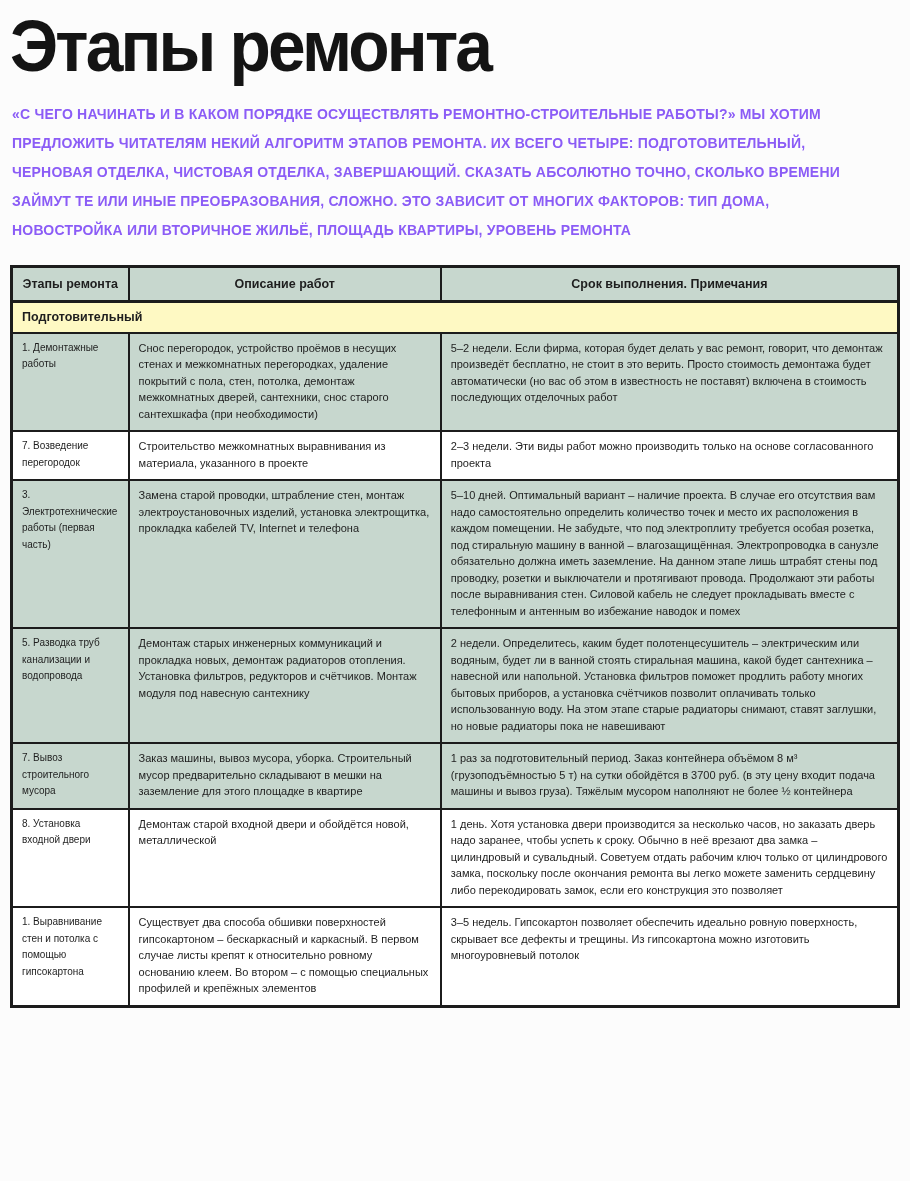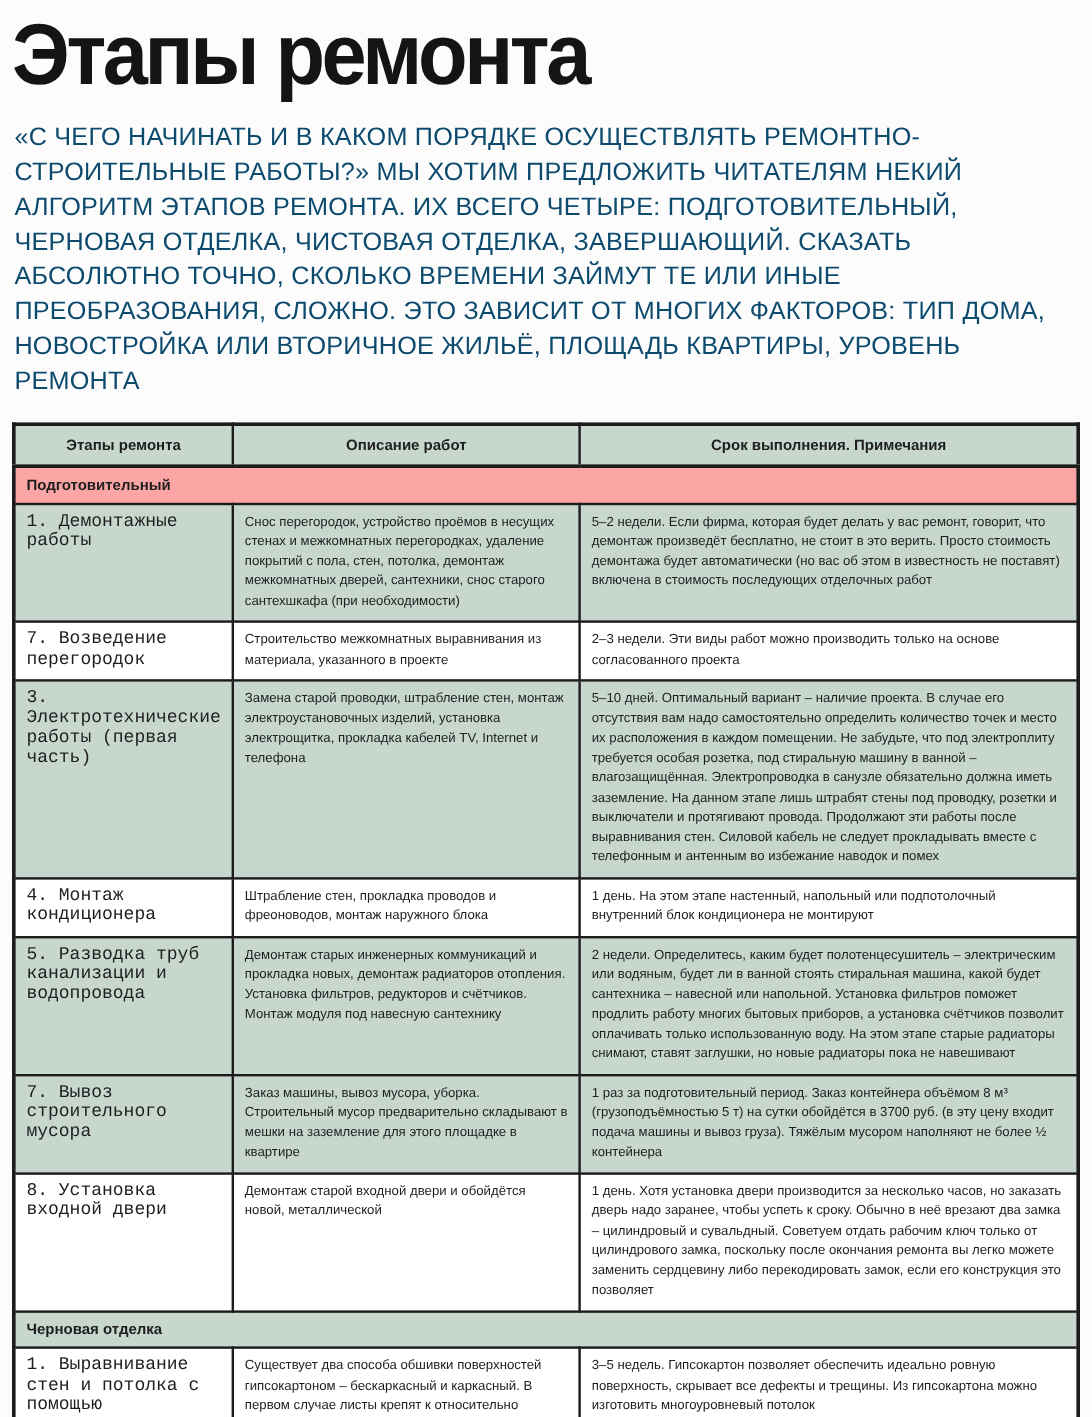--- a/index.html
+++ b/index.html
@@ -24,26 +24,26 @@
     font-weight:bold;
     letter-spacing:-3px;
     line-height:1.08;
     color:#141414;
     transform-origin:left top;
     transform:scaleX(.94);
     white-space:nowrap;
   }
 
   .intro{
-    font-weight:normal;
-    font-size:21px;
+    font-weight:bold;
+    font-size:14px;
     line-height:29px;
     letter-spacing:.2px;
     text-transform:uppercase;
-    color:#0c4a6e;
+    color:#8b5cf6;
     width:872px;
     margin:0 0 20px 2px;
   }
 
   table.stages{
     border-collapse:collapse;
     width:890px;
     background:#fff;
     border:3px solid var(--border);
     margin-left:0;
@@ -63,26 +63,26 @@
   thead th{
     background:var(--green);
     font-weight:bold;
     text-align:center;
     font-size:12.5px;
     padding:8px 6px;
     border-bottom:3px solid var(--border);
   }
   tr.section-row td{
     font-weight:bold;
-    background:#fca5a5;
+    background:#fef9c3;
     padding:6px 9px;
     font-size:12.5px;
   }
   tr.shaded td{background:var(--green);}
-  td.stage-cell{font-size:15px;font-family:Liberation Mono, monospace;}
+  td.stage-cell{font-size:10px;}
 </style>
 </head>
 <body>
 
 <div class="page">
 
   <h1 class="page-title">Этапы ремонта</h1>
 
   <p class="intro">«С чего начинать и в каком порядке осуществлять ремонтно-строительные работы?» Мы хотим предложить читателям некий алгоритм этапов ремонта. Их всего четыре: подготовительный, черновая отделка, чистовая отделка, завершающий. Сказать абсолютно точно, сколько времени займут те или иные преобразования, сложно. Это зависит от многих факторов: тип дома, новостройка или вторичное жильё, площадь квартиры, уровень ремонта</p>
 
@@ -111,43 +111,35 @@
         <tr>
           <td class="stage-cell">7. Возведение перегородок</td>
           <td class="description-cell">Строительство межкомнатных выравнивания из материала, указанного в проекте</td>
           <td class="note-cell">2–3 недели. Эти виды работ можно производить только на основе согласованного проекта</td>
         </tr>
         <tr class="shaded">
           <td class="stage-cell">3. Электротехнические работы (первая часть)</td>
           <td class="description-cell">Замена старой проводки, штрабление стен, монтаж электроустановочных изделий, установка электрощитка, прокладка кабелей TV, Internet и телефона</td>
           <td class="note-cell">5–10 дней. Оптимальный вариант – наличие проекта. В случае его отсутствия вам надо самостоятельно определить количество точек и место их расположения в каждом помещении. Не забудьте, что под электроплиту требуется особая розетка, под стиральную машину в ванной – влагозащищённая. Электропроводка в санузле обязательно должна иметь заземление. На данном этапе лишь штрабят стены под проводку, розетки и выключатели и протягивают провода. Продолжают эти работы после выравнивания стен. Силовой кабель не следует прокладывать вместе с телефонным и антенным во избежание наводок и помех</td>
         </tr>
-        <tr>
-          <td class="stage-cell">4. Монтаж кондиционера</td>
-          <td class="description-cell">Штрабление стен, прокладка проводов и фреоноводов, монтаж наружного блока</td>
-          <td class="note-cell">1 день. На этом этапе настенный, напольный или подпотолочный внутренний блок кондиционера не монтируют</td>
-        </tr>
         <tr class="shaded">
           <td class="stage-cell">5. Разводка труб канализации и водопровода</td>
           <td class="description-cell">Демонтаж старых инженерных коммуникаций и прокладка новых, демонтаж радиаторов отопления. Установка фильтров, редукторов и счётчиков. Монтаж модуля под навесную сантехнику</td>
           <td class="note-cell">2 недели. Определитесь, каким будет полотенцесушитель – электрическим или водяным, будет ли в ванной стоять стиральная машина, какой будет сантехника – навесной или напольной. Установка фильтров поможет продлить работу многих бытовых приборов, а установка счётчиков позволит оплачивать только использованную воду. На этом этапе старые радиаторы снимают, ставят заглушки, но новые радиаторы пока не навешивают</td>
         </tr>
         <tr class="shaded">
           <td class="stage-cell">7. Вывоз строительного мусора</td>
           <td class="description-cell">Заказ машины, вывоз мусора, уборка. Строительный мусор предварительно складывают в мешки на заземление для этого площадке в квартире</td>
           <td class="note-cell">1 раз за подготовительный период. Заказ контейнера объёмом 8 м³ (грузоподъёмностью 5 т) на сутки обойдётся в 3700 руб. (в эту цену входит подача машины и вывоз груза). Тяжёлым мусором наполняют не более ½ контейнера</td>
         </tr>
         <tr>
           <td class="stage-cell">8. Установка входной двери</td>
           <td class="description-cell">Демонтаж старой входной двери и обойдётся новой, металлической</td>
           <td class="note-cell">1 день. Хотя установка двери производится за несколько часов, но заказать дверь надо заранее, чтобы успеть к сроку. Обычно в неё врезают два замка – цилиндровый и сувальдный. Советуем отдать рабочим ключ только от цилиндрового замка, поскольку после окончания ремонта вы легко можете заменить сердцевину либо перекодировать замок, если его конструкция это позволяет</td>
         </tr>
-        <tr class="section-row shaded">
-          <td colspan="3">Черновая отделка</td>
-        </tr>
         <tr>
           <td class="stage-cell">1. Выравнивание стен и потолка с помощью гипсокартона</td>
           <td class="description-cell">Существует два способа обшивки поверхностей гипсокартоном – бескаркасный и каркасный. В первом случае листы крепят к относительно ровному основанию клеем. Во втором – с помощью специальных профилей и крепёжных элементов</td>
           <td class="note-cell">3–5 недель. Гипсокартон позволяет обеспечить идеально ровную поверхность, скрывает все дефекты и трещины. Из гипсокартона можно изготовить многоуровневый потолок</td>
         </tr>
       </tbody>
   </table>
 
 </div>
 

